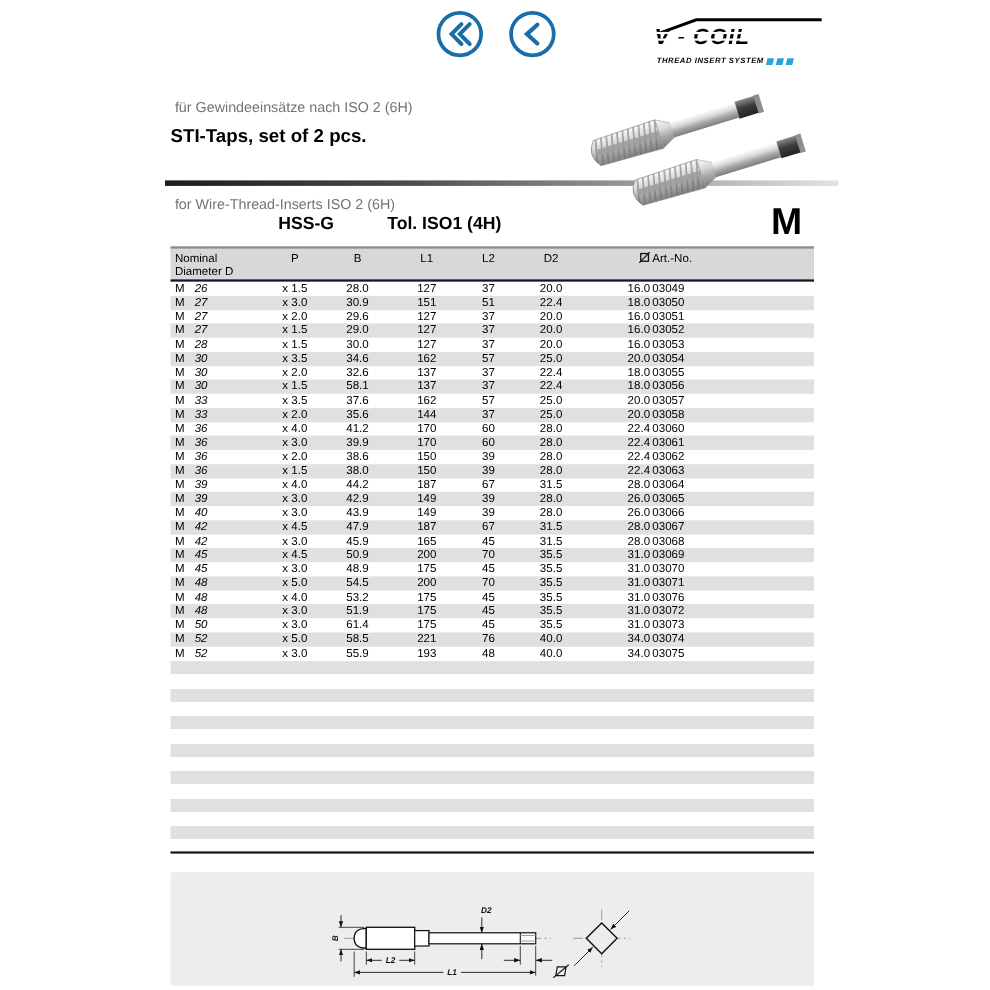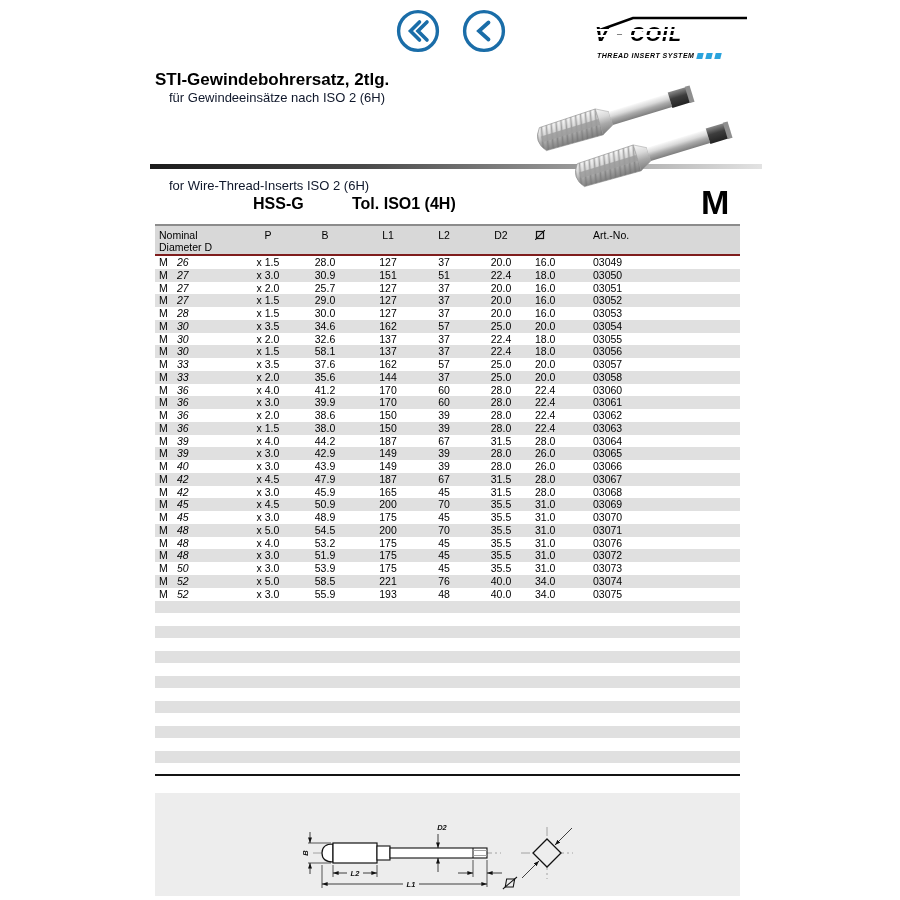--- a/index.html
+++ b/index.html
@@ -17,45 +17,45 @@
   .logo-swoosh{position:absolute;left:0;top:0;width:158px;height:16px;}
   .logo-brand{position:absolute;left:4px;top:7px;font-size:20px;font-weight:bold;
               font-style:italic;letter-spacing:1px;white-space:nowrap;}
   .logo-stripe{position:absolute;left:0;width:150px;height:2px;background:#fff;}
   .logo-tagrow{position:absolute;left:6px;top:36px;display:flex;align-items:center;gap:3px;}
   .logo-tag{font-size:7px;font-weight:bold;font-style:italic;letter-spacing:.5px;white-space:nowrap;}
   .logo-sq{width:6px;height:6px;transform:skewX(-14deg);}
 
   
   .title{position:absolute;left:155px;font-weight:bold;font-size:17px;}
-  .subtitle{position:absolute;left:169px;font-size:13px;color:#0f172a;}
+  .subtitle{position:absolute;left:159px;font-size:13px;color:#737373;}
 
   
   .rule{position:absolute;left:150px;top:164px;width:612px;height:5px;
         background:linear-gradient(to right,#1b1b1b 0%,#4a4a4a 35%,#9a9a9a 70%,#e3e3e3 100%);}
 
   
   .seclabel{position:absolute;top:195px;font-size:16px;font-weight:bold;}
   .big-m{position:absolute;left:701px;top:184px;font-size:34px;font-weight:bold;line-height:36px;}
 
   
   .thead{position:absolute;left:155px;top:224px;width:585px;height:28px;background:#d8d8d8;
-         border-top:2px solid #8c8c8c;border-bottom:2px solid #7f1d1d;font-size:10.5px;}
+         border-top:2px solid #8c8c8c;border-bottom:2px solid #0f172a;font-size:10.5px;}
   .thead span{position:absolute;}
   .rows{position:absolute;left:155px;top:256px;width:585px;}
   .t-row{position:relative;height:12.75px;line-height:12.9px;font-size:10.5px;}
   .rows .t-row:nth-of-type(even){background:#e0e0e0;}
   .t-row span{position:absolute;top:0;height:12.75px;}
   .c-ml{left:4px;width:12px;}   .c-mn{left:22px;width:28px;font-style:italic;}
   .c-p {left:85px;width:56px;text-align:center;}
   .c-b {left:142px;width:56px;text-align:center;}
   .c-l1{left:205px;width:56px;text-align:center;}
   .c-l2{left:261px;width:56px;text-align:center;}
   .c-d2{left:318px;width:56px;text-align:center;}
-  .c-sq{left:380px;width:56px;text-align:left;}
+  .c-sq{left:380px;width:56px;text-align:right;}
   .c-art{left:438px;width:90px;}
   .h1{top:3px;} .h2{top:15px;}
 
   
   .stripes{position:absolute;left:155px;top:601px;width:585px;height:165px;
            background:repeating-linear-gradient(to bottom,#e0e0e0 0 12px,#ffffff 12px 25px);}
   .endline{position:absolute;left:155px;top:774px;width:585px;height:2px;background:#141414;}
 
   
   .panel{position:absolute;left:155px;top:793px;width:585px;height:103px;background:#ededed;}
@@ -90,22 +90,22 @@
     <div class="logo-stripe" style="top:13px;left:4px;"></div>
     <div class="logo-stripe" style="top:19px;left:4px;"></div>
     <div class="logo-tagrow">
       <span class="logo-tag">THREAD INSERT SYSTEM</span>
       <span class="logo-sq" style="background:#2aa3dc"></span>
       <span class="logo-sq" style="background:#2aa3dc"></span>
       <span class="logo-sq" style="background:#2aa3dc"></span>
     </div>
   </div>
 
-  <div class="title" style="top:70px;">STI-Gewindebohrersatz, 2tlg.</div>
   <div class="subtitle" style="top:90px;">für Gewindeeinsätze nach ISO 2 (6H)</div>
+  <div class="title" style="top:114px;">STI-Taps, set of 2 pcs.</div>
   <div class="subtitle" style="top:134px;margin-top:44px;">for Wire-Thread-Inserts ISO 2 (6H)</div>
 
   <div class="rule"></div>
 
   <svg class="abs" style="left:515px;top:64px;" width="260" height="132" viewBox="0 0 260 132">
     <defs>
       <linearGradient id="met" x1="0" y1="0" x2="0" y2="1">
         <stop offset="0" stop-color="#fafafa"></stop>
           <stop offset="0.35" stop-color="#d9d9d9"></stop>
         <stop offset="0.62" stop-color="#a9a9a9"></stop>
@@ -177,21 +177,21 @@
         <span class="c-l2">51</span>
         <span class="c-d2">22.4</span>
         <span class="c-sq">18.0</span>
         <span class="c-art">03050</span>
       </div>
 
       <div class="t-row">
         <span class="c-ml">M</span>
         <span class="c-mn">27</span>
         <span class="c-p">x 2.0</span>
-        <span class="c-b">25.7</span>
+        <span class="c-b">29.6</span>
         <span class="c-l1">127</span>
         <span class="c-l2">37</span>
         <span class="c-d2">20.0</span>
         <span class="c-sq">16.0</span>
         <span class="c-art">03051</span>
       </div>
 
       <div class="t-row">
         <span class="c-ml">M</span>
         <span class="c-mn">27</span>
@@ -441,21 +441,21 @@
         <span class="c-l2">45</span>
         <span class="c-d2">35.5</span>
         <span class="c-sq">31.0</span>
         <span class="c-art">03072</span>
       </div>
 
       <div class="t-row">
         <span class="c-ml">M</span>
         <span class="c-mn">50</span>
         <span class="c-p">x 3.0</span>
-        <span class="c-b">53.9</span>
+        <span class="c-b">61.4</span>
         <span class="c-l1">175</span>
         <span class="c-l2">45</span>
         <span class="c-d2">35.5</span>
         <span class="c-sq">31.0</span>
         <span class="c-art">03073</span>
       </div>
 
       <div class="t-row">
         <span class="c-ml">M</span>
         <span class="c-mn">52</span>

